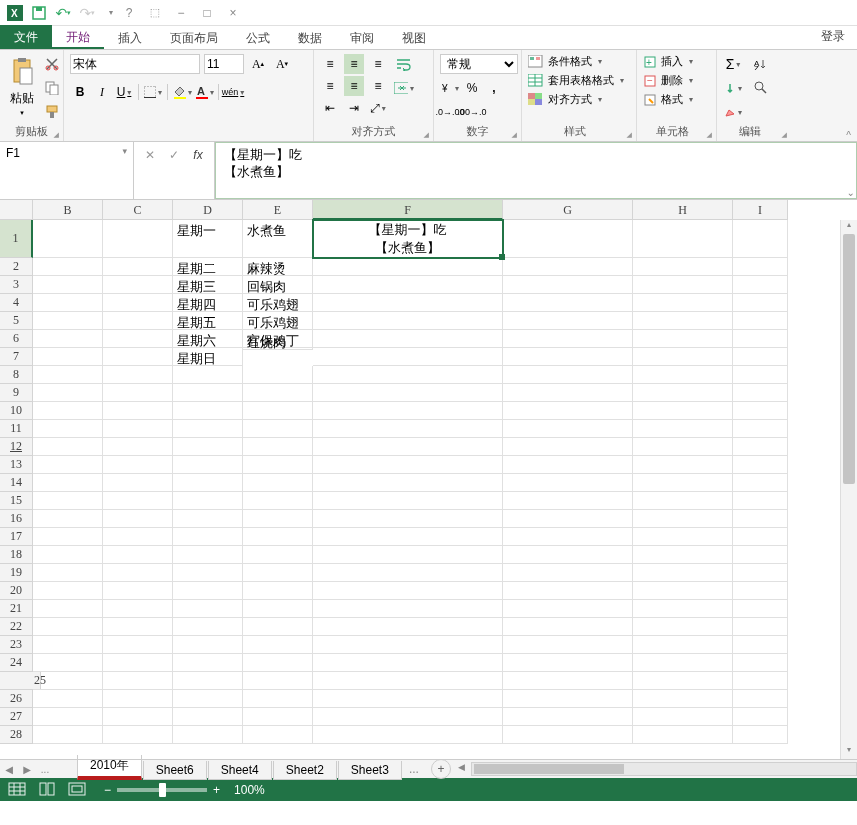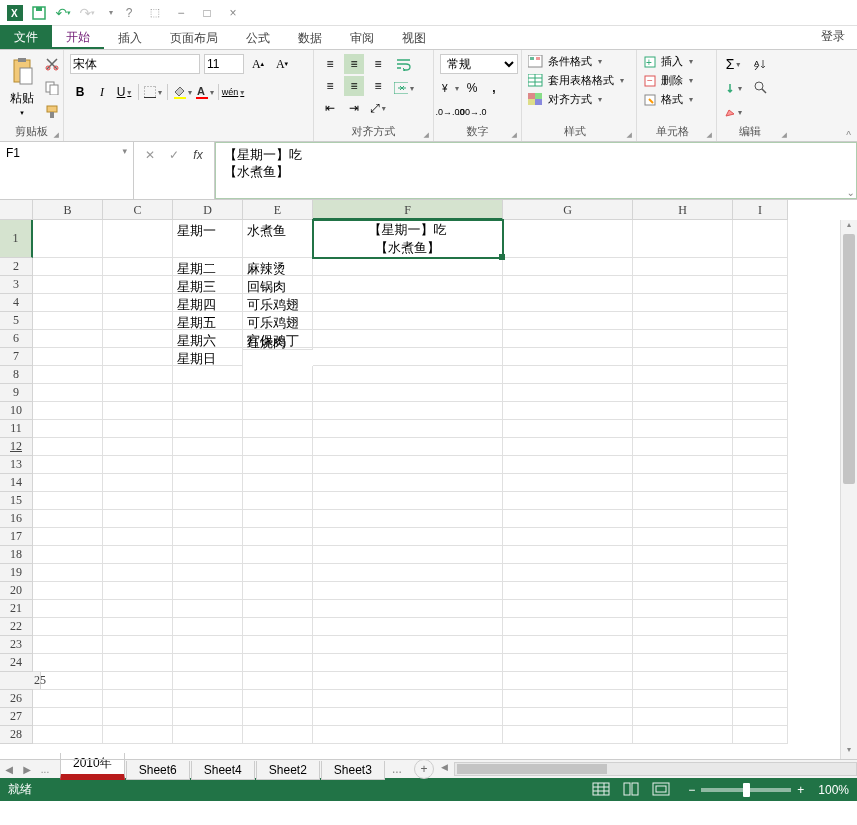--- a/index.html
+++ b/index.html
@@ -67,21 +67,21 @@
 .cell.sel { outline: 2px solid #217346; outline-offset: -1px; z-index: 10; }
 .fill-handle { position: absolute; width: 6px; height: 6px; background: #217346; right: -3px; bottom: -3px; }
 .vscroll { position: absolute; right: 0; top: 20px; bottom: 0; width: 17px; background: #f3f3f3; border-left: 1px solid #ddd; }
 .vscroll .thumb { position: absolute; left: 2px; right: 2px; top: 14px; height: 250px; background: #c4c4c4; border-radius: 2px; }
 .vscroll .arr-up, .vscroll .arr-dn { position:absolute; left:0; right:0; height:14px; text-align:center; font-size:8px; color:#888; }
 .vscroll .arr-up { top:0; } .vscroll .arr-dn { bottom:0; }
 .hscroll-row { display:flex; height:18px; align-items:center; background:#f3f3f3; }
 .hscroll-row .arr { width:18px; text-align:center; font-size:10px; color:#888; cursor:pointer; }
 .sheet-tabs { display: flex; align-items: flex-end; height: 22px; margin-left:6px; }
 .sheet-tab { padding: 2px 12px; border: 1px solid #ccc; border-top: none; background: #f3f3f3; cursor: pointer; font-size: 12px; margin-right: 1px; }
-.sheet-tab.active { background: #fff; border-bottom: 6px solid #b91c1c; }
+.sheet-tab.active { background: #fff; border-bottom: 4px solid #b91c1c; margin-left: 17px; }
 .sheet-more { padding: 0 6px; color: #888; cursor:pointer; }
 .sheet-add { width: 20px; height: 20px; border: 1px solid #ccc; border-radius: 50%; display: flex; align-items: center; justify-content: center; margin-left: 6px; cursor: pointer; font-size: 12px; color: #666; }
 .hscroll { flex: 1; height: 14px; margin-left: 20px; background: #e8e8e8; position: relative; border:1px solid #d0d0d0; }
 .hscroll .thumb { position: absolute; top: 1px; bottom: 1px; left: 2px; width: 150px; background: #c4c4c4; }
 
 
 .status-bar { height: 23px; background: #217346; color: #fff; display: flex; align-items: center; padding: 0 8px; font-size: 12px; }
 .status-left { flex: 1; }
 .view-buttons { display: flex; gap: 10px; margin-right: 16px; }
 .view-btn { width: 20px; height: 16px; cursor: pointer; opacity: 0.9; }
@@ -667,21 +667,20 @@
   </div>
   <span class="sheet-more">...</span>
   <span class="sheet-add">+</span>
   <div class="hscroll">
       <span style="position:absolute;left:-14px;top:-1px;font-size:9px;color:#888;">◀</span>
       <div class="thumb"></div>
     </div>
 </div>
 
 <div class="status-bar">
-  <div class="status-left">就绪</div>
   <div class="view-buttons">
     <span class="view-btn">
         <svg width="18" height="14">
           <rect x="1" y="1" width="16" height="12" fill="none" stroke="#fff"></rect>
           <line x1="1" y1="5" x2="17" y2="5" stroke="#fff"></line>
           <line x1="1" y1="9" x2="17" y2="9" stroke="#fff"></line>
           <line x1="6" y1="1" x2="6" y2="13" stroke="#fff"></line>
           <line x1="12" y1="1" x2="12" y2="13" stroke="#fff"></line>
         </svg>
       </span>

